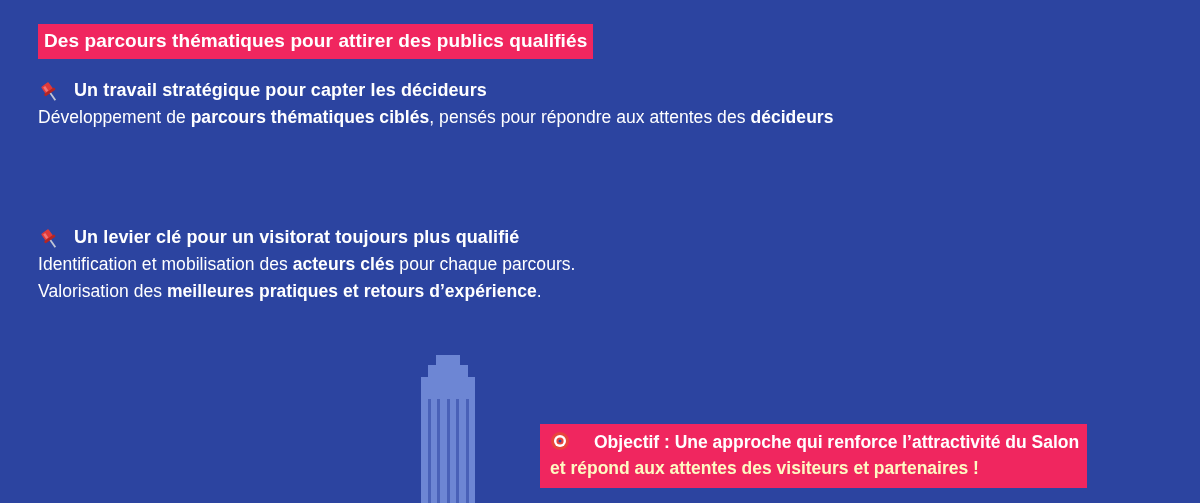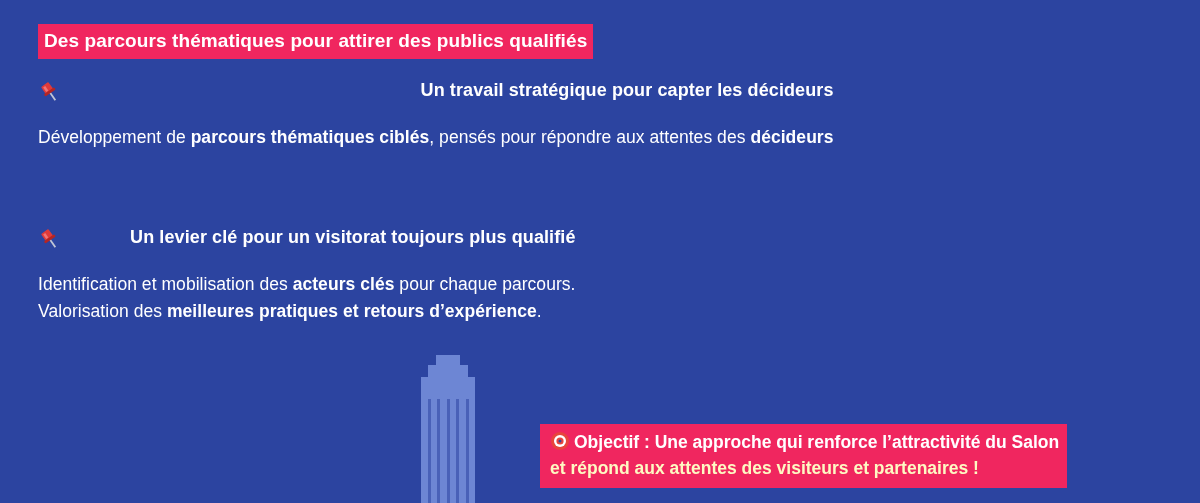--- a/index.html
+++ b/index.html
@@ -42,41 +42,39 @@
   .section {
     position: absolute;
     left: 38px;
   }
   .sec1 { top: 78px; }
   .sec2 { top: 225px; }
 
   .head-line {
     display: flex;
     align-items: center;
-    gap: 20px;
+    gap: 10px;
     margin-bottom: 0;
-    justify-content: space-between;
   }
   .pin-icon {
     width: 26px;
     height: 26px;
     display: inline-block;
     position: relative;
     flex: none;
   }
   .head-text {
     font-size: 18px;
     font-weight: bold;
     line-height: 1.3;
     letter-spacing: 0.1px;
   }
   .body-text {
     font-size: 17.5px;
     line-height: 1.55;
-    margin-top: 20px;
     letter-spacing: 0.05px;
   }
   .body-text .b { font-weight: bold; }
 
   
   .building {
     position: absolute;
     left: 418px;
     top: 355px;
     width: 60px;
@@ -128,21 +126,21 @@
     position: absolute;
     left: 540px;
     top: 424px;
     background: #f0265f;
     padding: 4px 8px 6px 10px;
     max-width: 600px;
   }
   .obj-line {
     display: flex;
     align-items: baseline;
-    gap: 4px;
+    gap: 24px;
     font-size: 17.5px;
     font-weight: bold;
     line-height: 1.5;
     color: #ffffff;
   }
   .obj-line2 {
     font-size: 17.5px;
     font-weight: bold;
     line-height: 1.5;
     color: #fef9c3;

